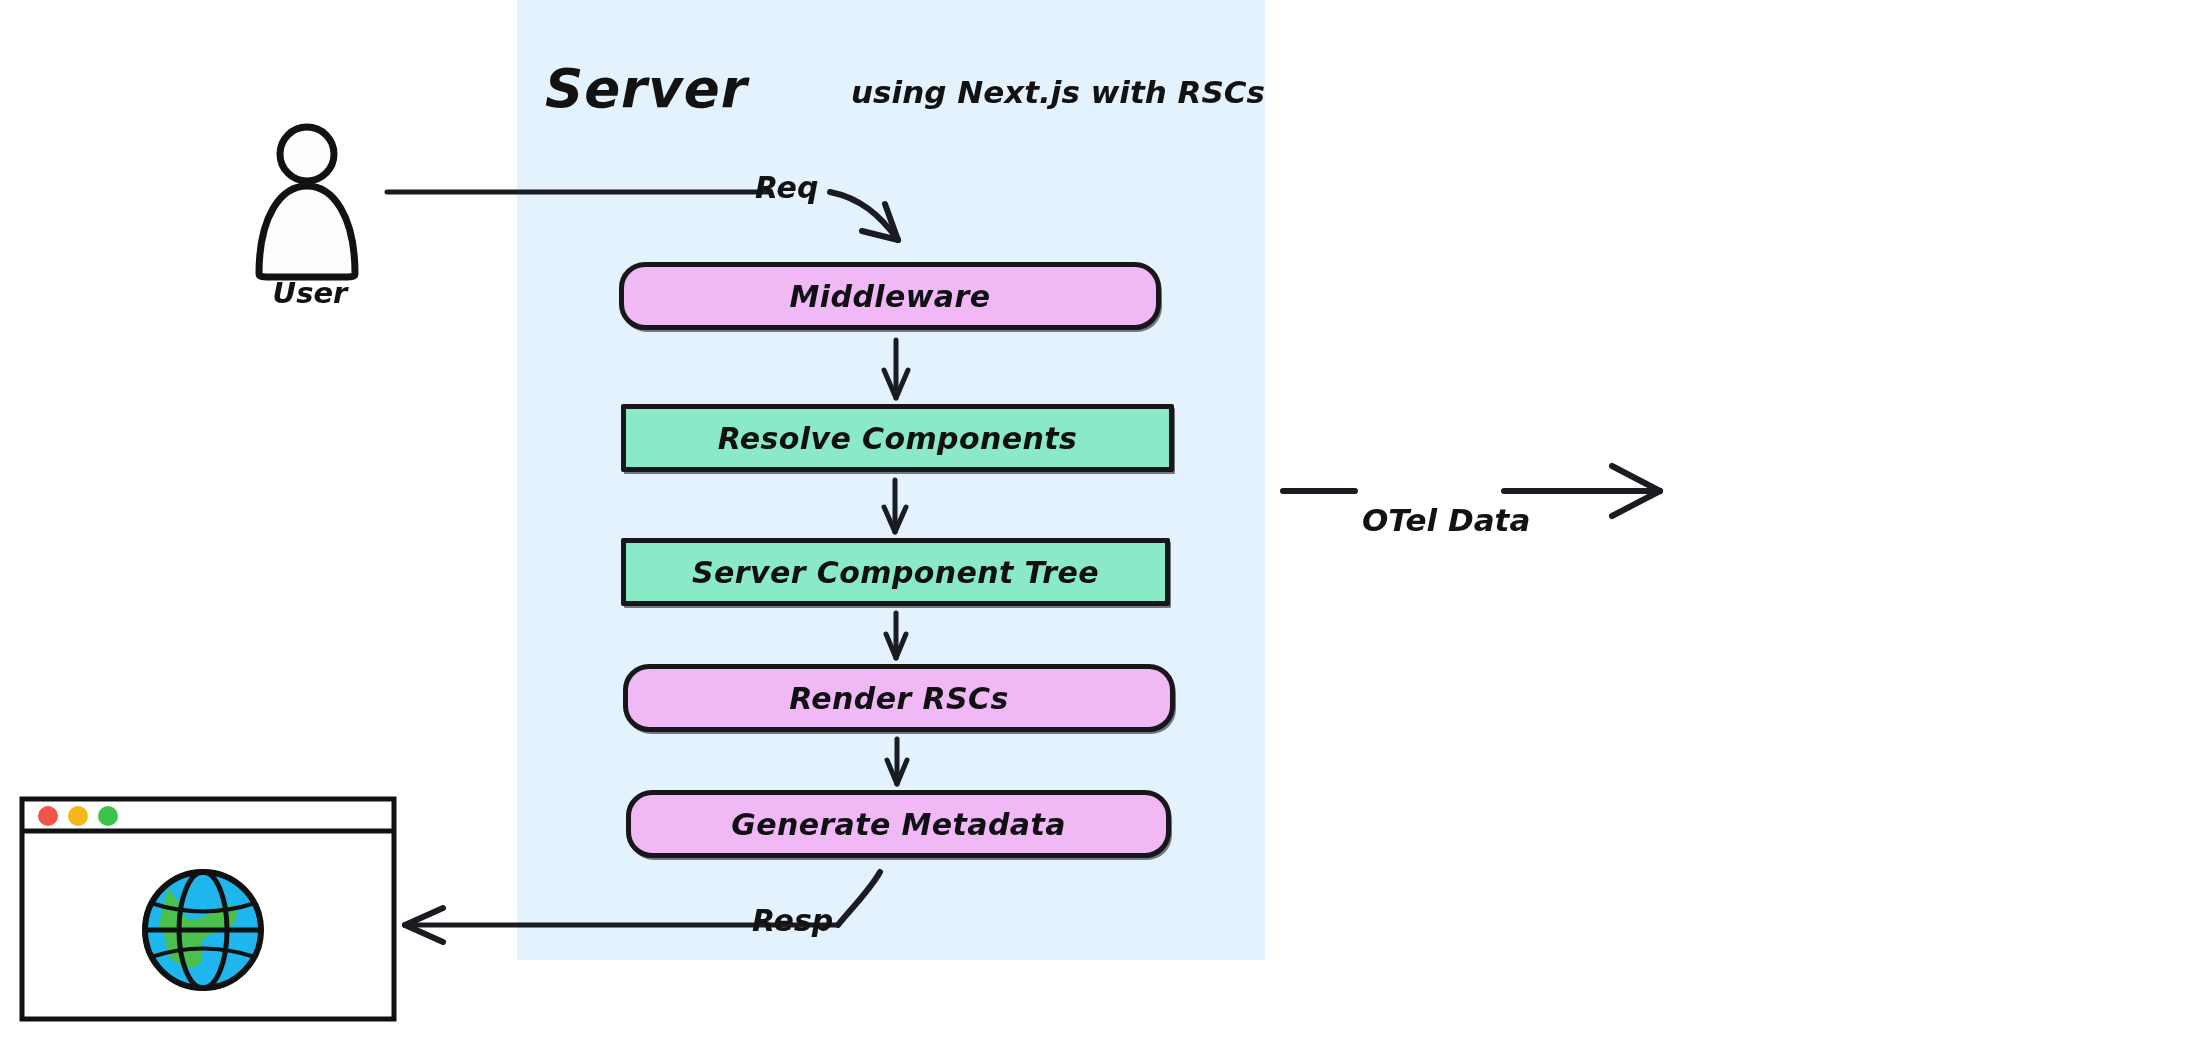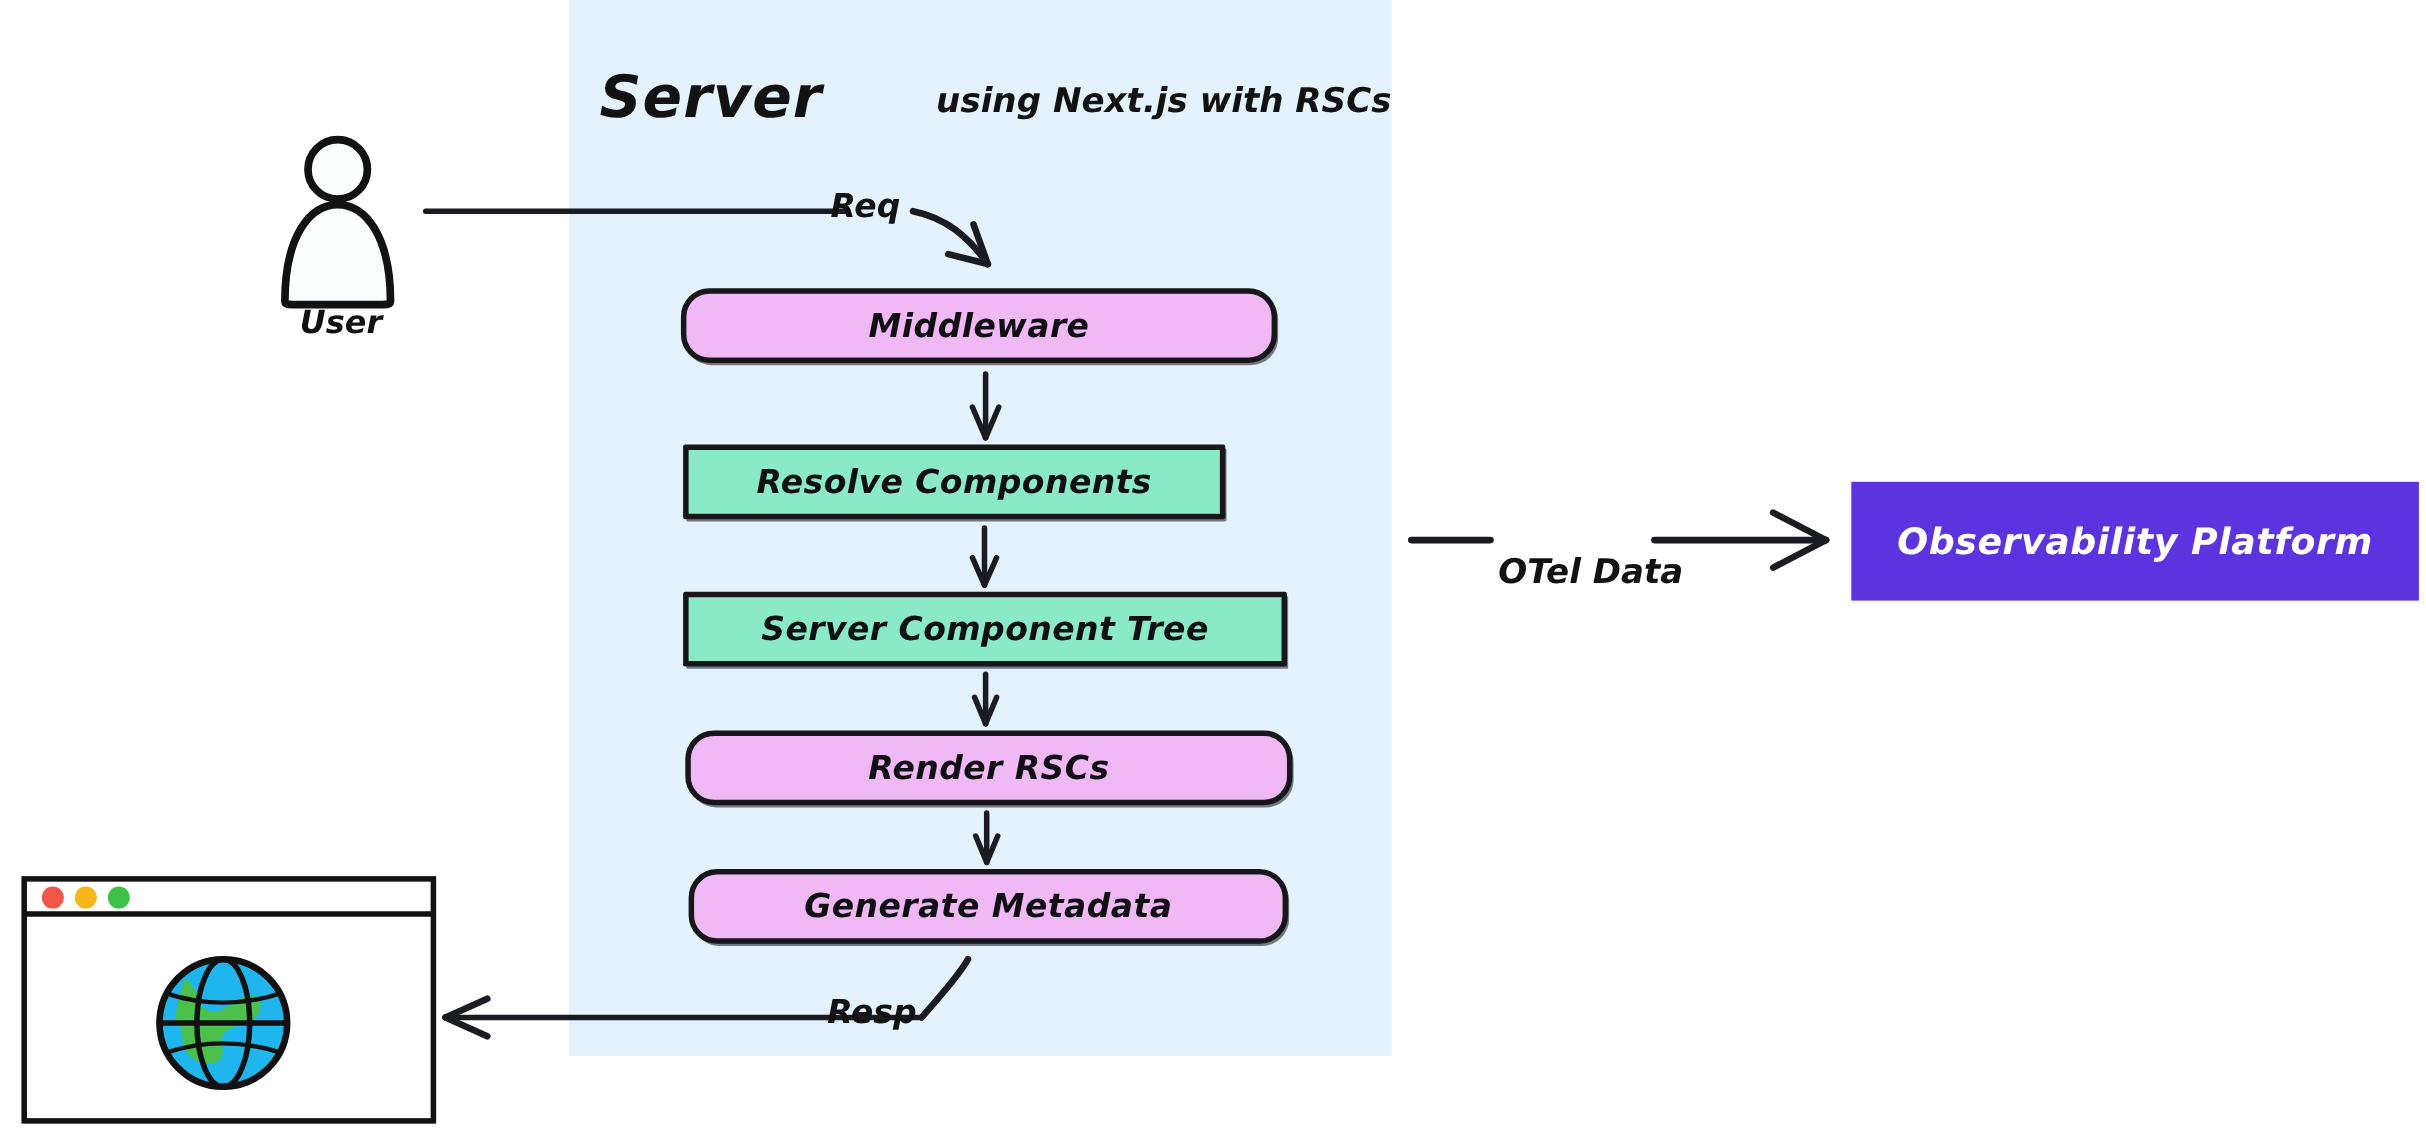--- a/index.html
+++ b/index.html
@@ -167,39 +167,36 @@
         <path d="M 133 162 Q 185 145 237 162" fill="none" stroke="#111111" stroke-width="4"></path>
         <line x1="127" y1="135" x2="243" y2="135" stroke="#111111" stroke-width="5"></line>
       </g>
     </svg>
   </div>
 
   <div class="flow-box fill-pink" style="left:619px;  top:262px; width:542px; height:68px;">
     <span class="lbl">Middleware</span>
   </div>
 
-  <div class="flow-box fill-green" style="left:621px;  top:404px; width:493px; height:68px;text-align:center;">
+  <div class="flow-box fill-green" style="left:621px;  top:404px; width:553px; height:68px;text-align:center;">
     <span class="lbl">Resolve Components</span>
   </div>
 
   <div class="flow-box fill-green" style="left:621px;  top:538px; width:549px; height:68px;">
     <span class="lbl">Server Component Tree</span>
   </div>
 
   <div class="flow-box fill-pink" style="left:623px;  top:664px; width:552px; height:68px;">
     <span class="lbl">Render RSCs</span>
   </div>
 
   <div class="flow-box fill-pink" style="left:626px;  top:790px; width:545px; height:68px;">
     <span class="lbl">Generate Metadata</span>
   </div>
 
-  <div class="obs-box">
-    <span class="lbl">Observability Platform</span>
-  </div>
 
   <svg class="svg-layer" viewBox="0 0 2205 1039">
     <defs>
       <style>
         .stroke { stroke: #1b1b22; fill: none; stroke-linecap: round; stroke-linejoin: round; }
       </style>
     </defs>
 
     <g>
       <path class="stroke" d="M 387 192 L 770 192" stroke-width="5"></path>

